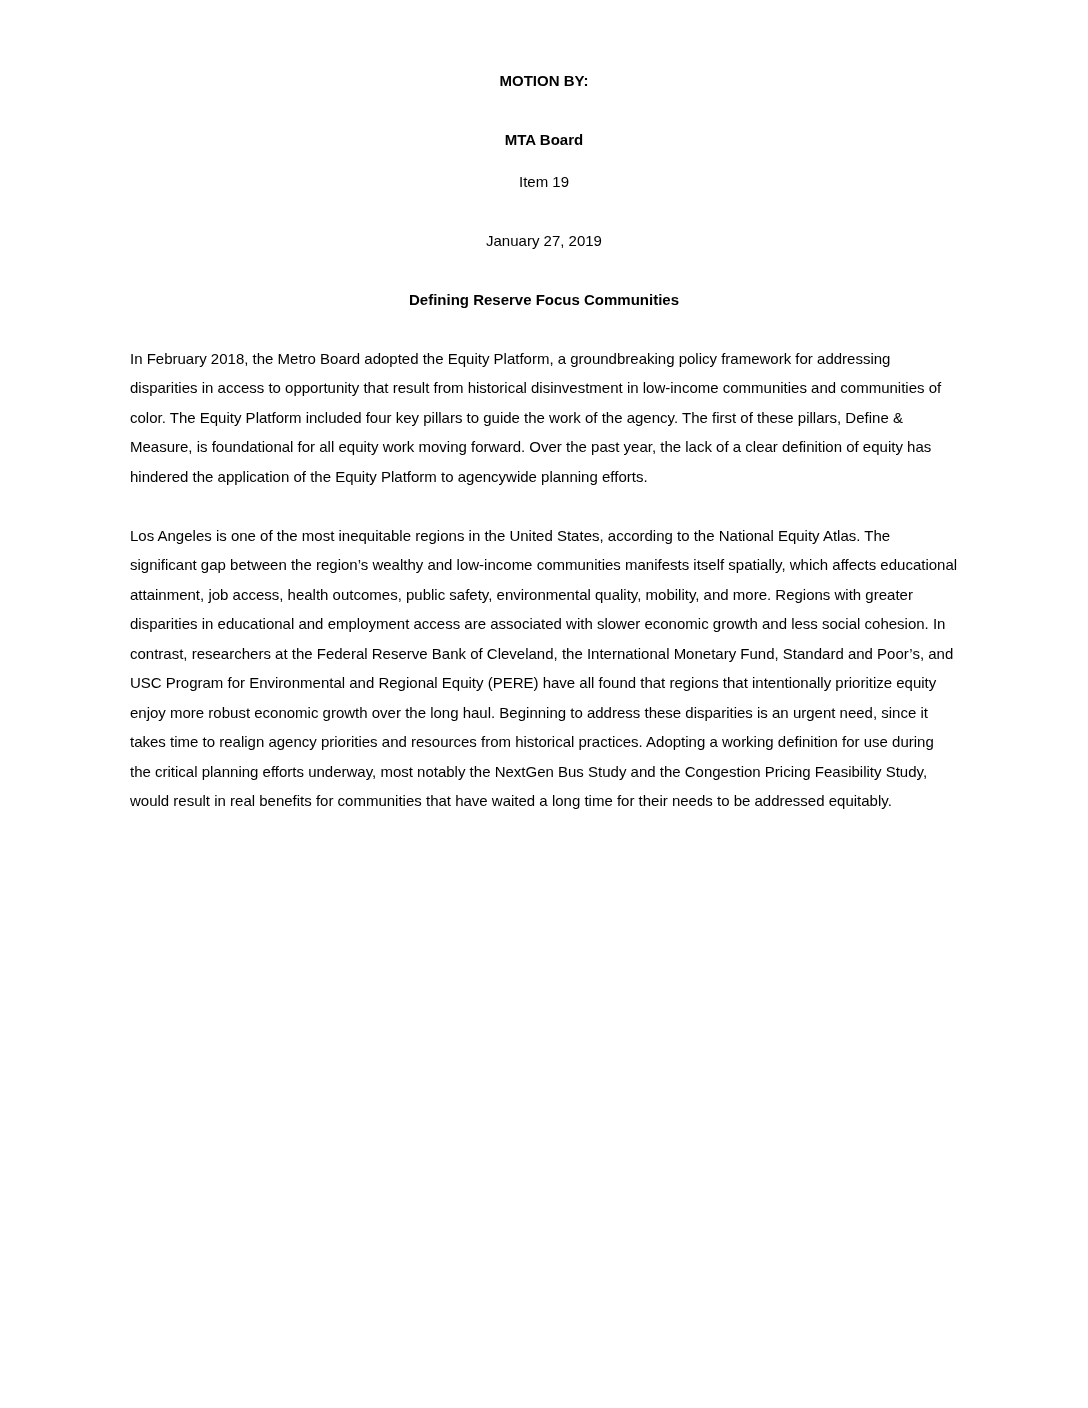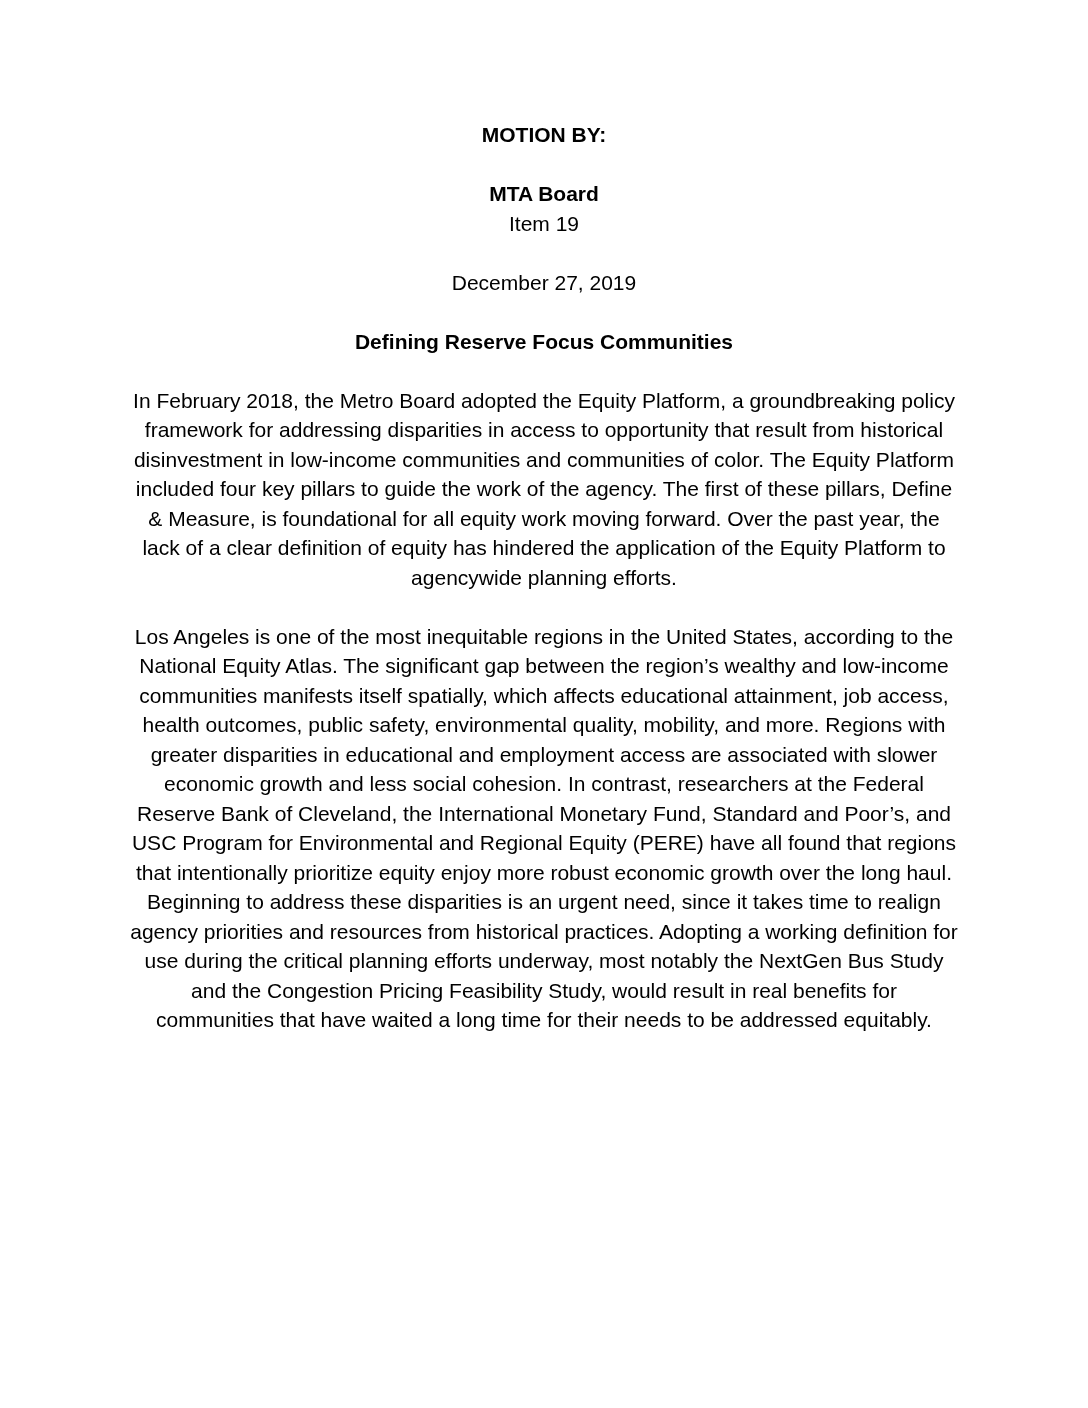--- a/index.html
+++ b/index.html
@@ -6,57 +6,57 @@
     margin: 0;
     padding: 0;
     background: #ffffff;
   }
   .page {
     position: relative;
     width: 1088px;
     height: 1408px;
     background: #ffffff;
     box-sizing: border-box;
-    padding: 120px 130px 0 130px;
+    padding: 66px 130px 0 130px;
     font-family: "Liberation Sans", "DejaVu Sans", sans-serif;
-    font-size: 21px;
+    font-size: 15px;
     line-height: 29.5px;
     color: #000000;
     overflow: hidden;
   }
   .block {
     margin: 0 0 29.5px 0;
   }
   .centered {
     text-align: center;
   }
   .bold {
     font-weight: bold;
   }
   .tight {
-    margin: 0;
+    margin: 12px;
   }
   .body-paragraph {
-    text-align: center;
+    text-align: left;
   }
 </style>
 </head>
 <body>
 
 <div class="page">
 
   <div class="block centered bold">MOTION BY:</div>
 
 
   <div class="block">
     <div class="centered bold tight">MTA Board</div>
     <div class="centered tight">Item 19</div>
   </div>
 
-  <div class="block centered">December 27, 2019</div>
+  <div class="block centered">January 27, 2019</div>
 
   <div class="block centered bold">Defining Reserve Focus Communities</div>
 
   <p class="block body-paragraph">In February 2018, the Metro Board adopted the Equity Platform, a groundbreaking policy framework for addressing disparities in access to opportunity that result from historical disinvestment in low-income communities and communities of color. The Equity Platform included four key pillars to guide the work of the agency. The first of these pillars, Define &amp; Measure, is foundational for all equity work moving forward. Over the past year, the lack of a clear definition of equity has hindered the application of the Equity Platform to agencywide planning efforts.</p>
 
   <p class="block body-paragraph">Los Angeles is one of the most inequitable regions in the United States, according to the National Equity Atlas. The significant gap between the region’s wealthy and low-income communities manifests itself spatially, which affects educational attainment, job access, health outcomes, public safety, environmental quality, mobility, and more. Regions with greater disparities in educational and employment access are associated with slower economic growth and less social cohesion. In contrast, researchers at the Federal Reserve Bank of Cleveland, the International Monetary Fund, Standard and Poor’s, and USC Program for Environmental and Regional Equity (PERE) have all found that regions that intentionally prioritize equity enjoy more robust economic growth over the long haul. Beginning to address these disparities is an urgent need, since it takes time to realign agency priorities and resources from historical practices. Adopting a working definition for use during the critical planning efforts underway, most notably the NextGen Bus Study and the Congestion Pricing Feasibility Study, would result in real benefits for communities that have waited a long time for their needs to be addressed equitably.</p>
 
 </div>
 
 </body></html>

